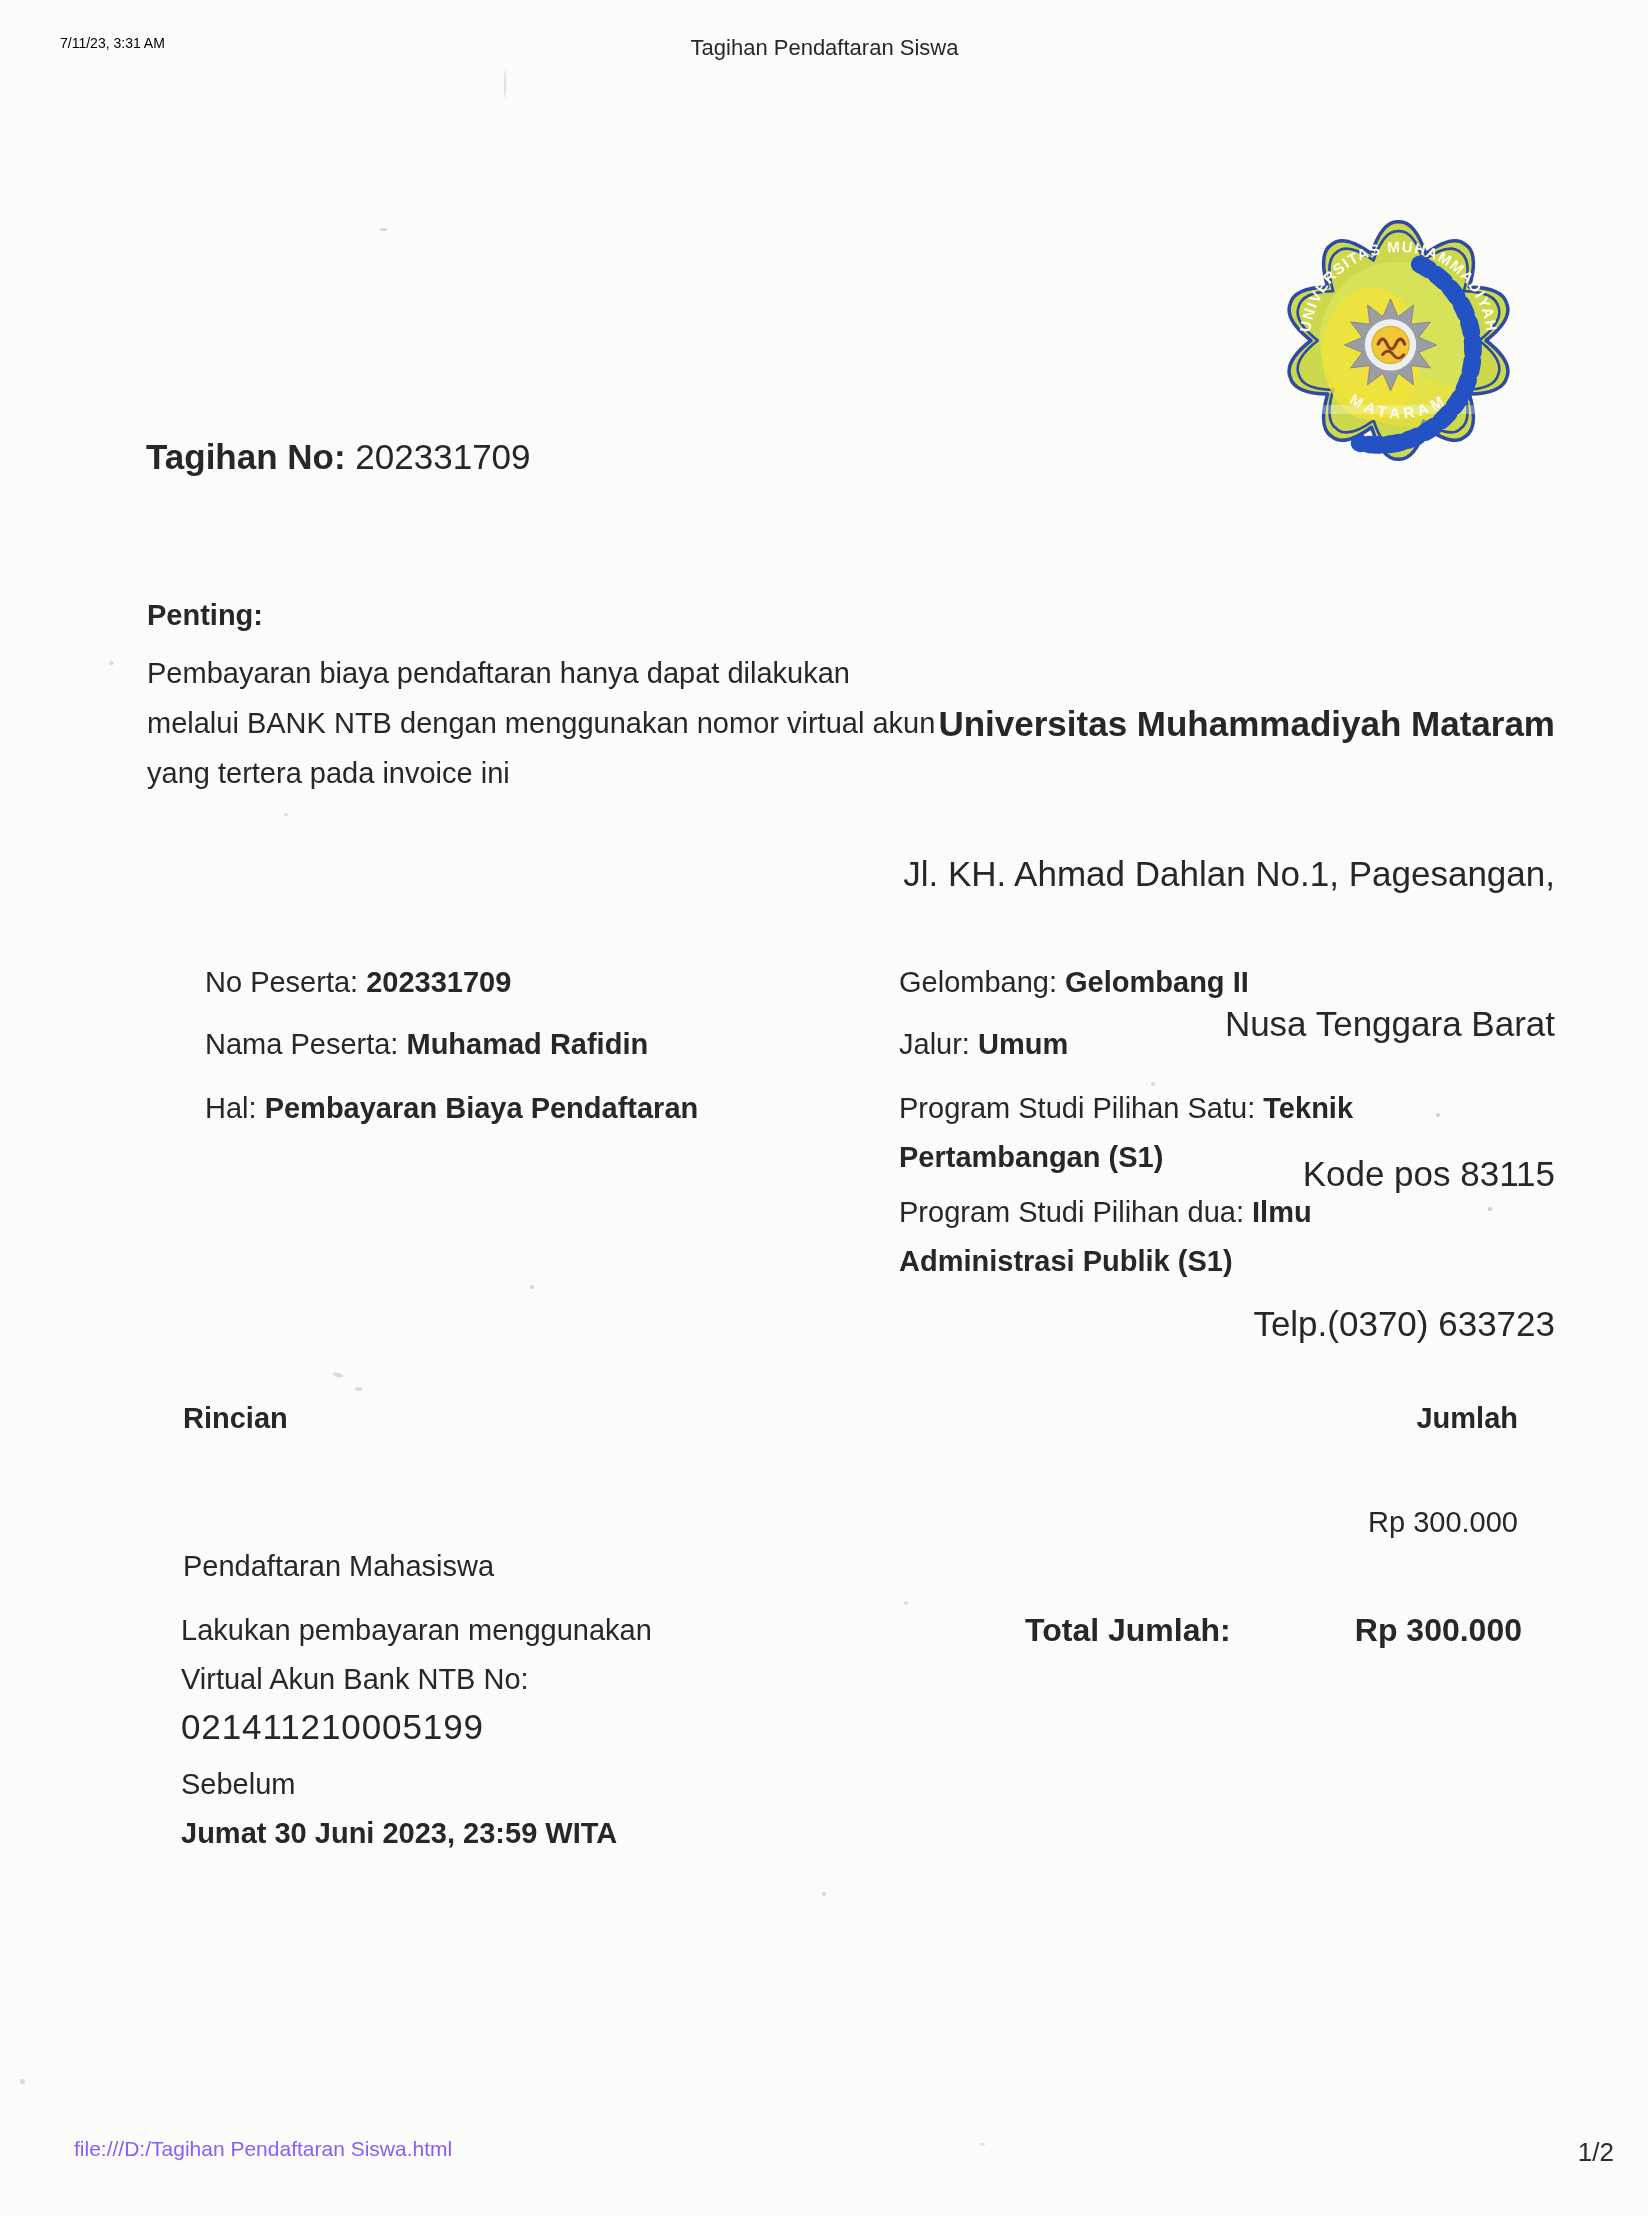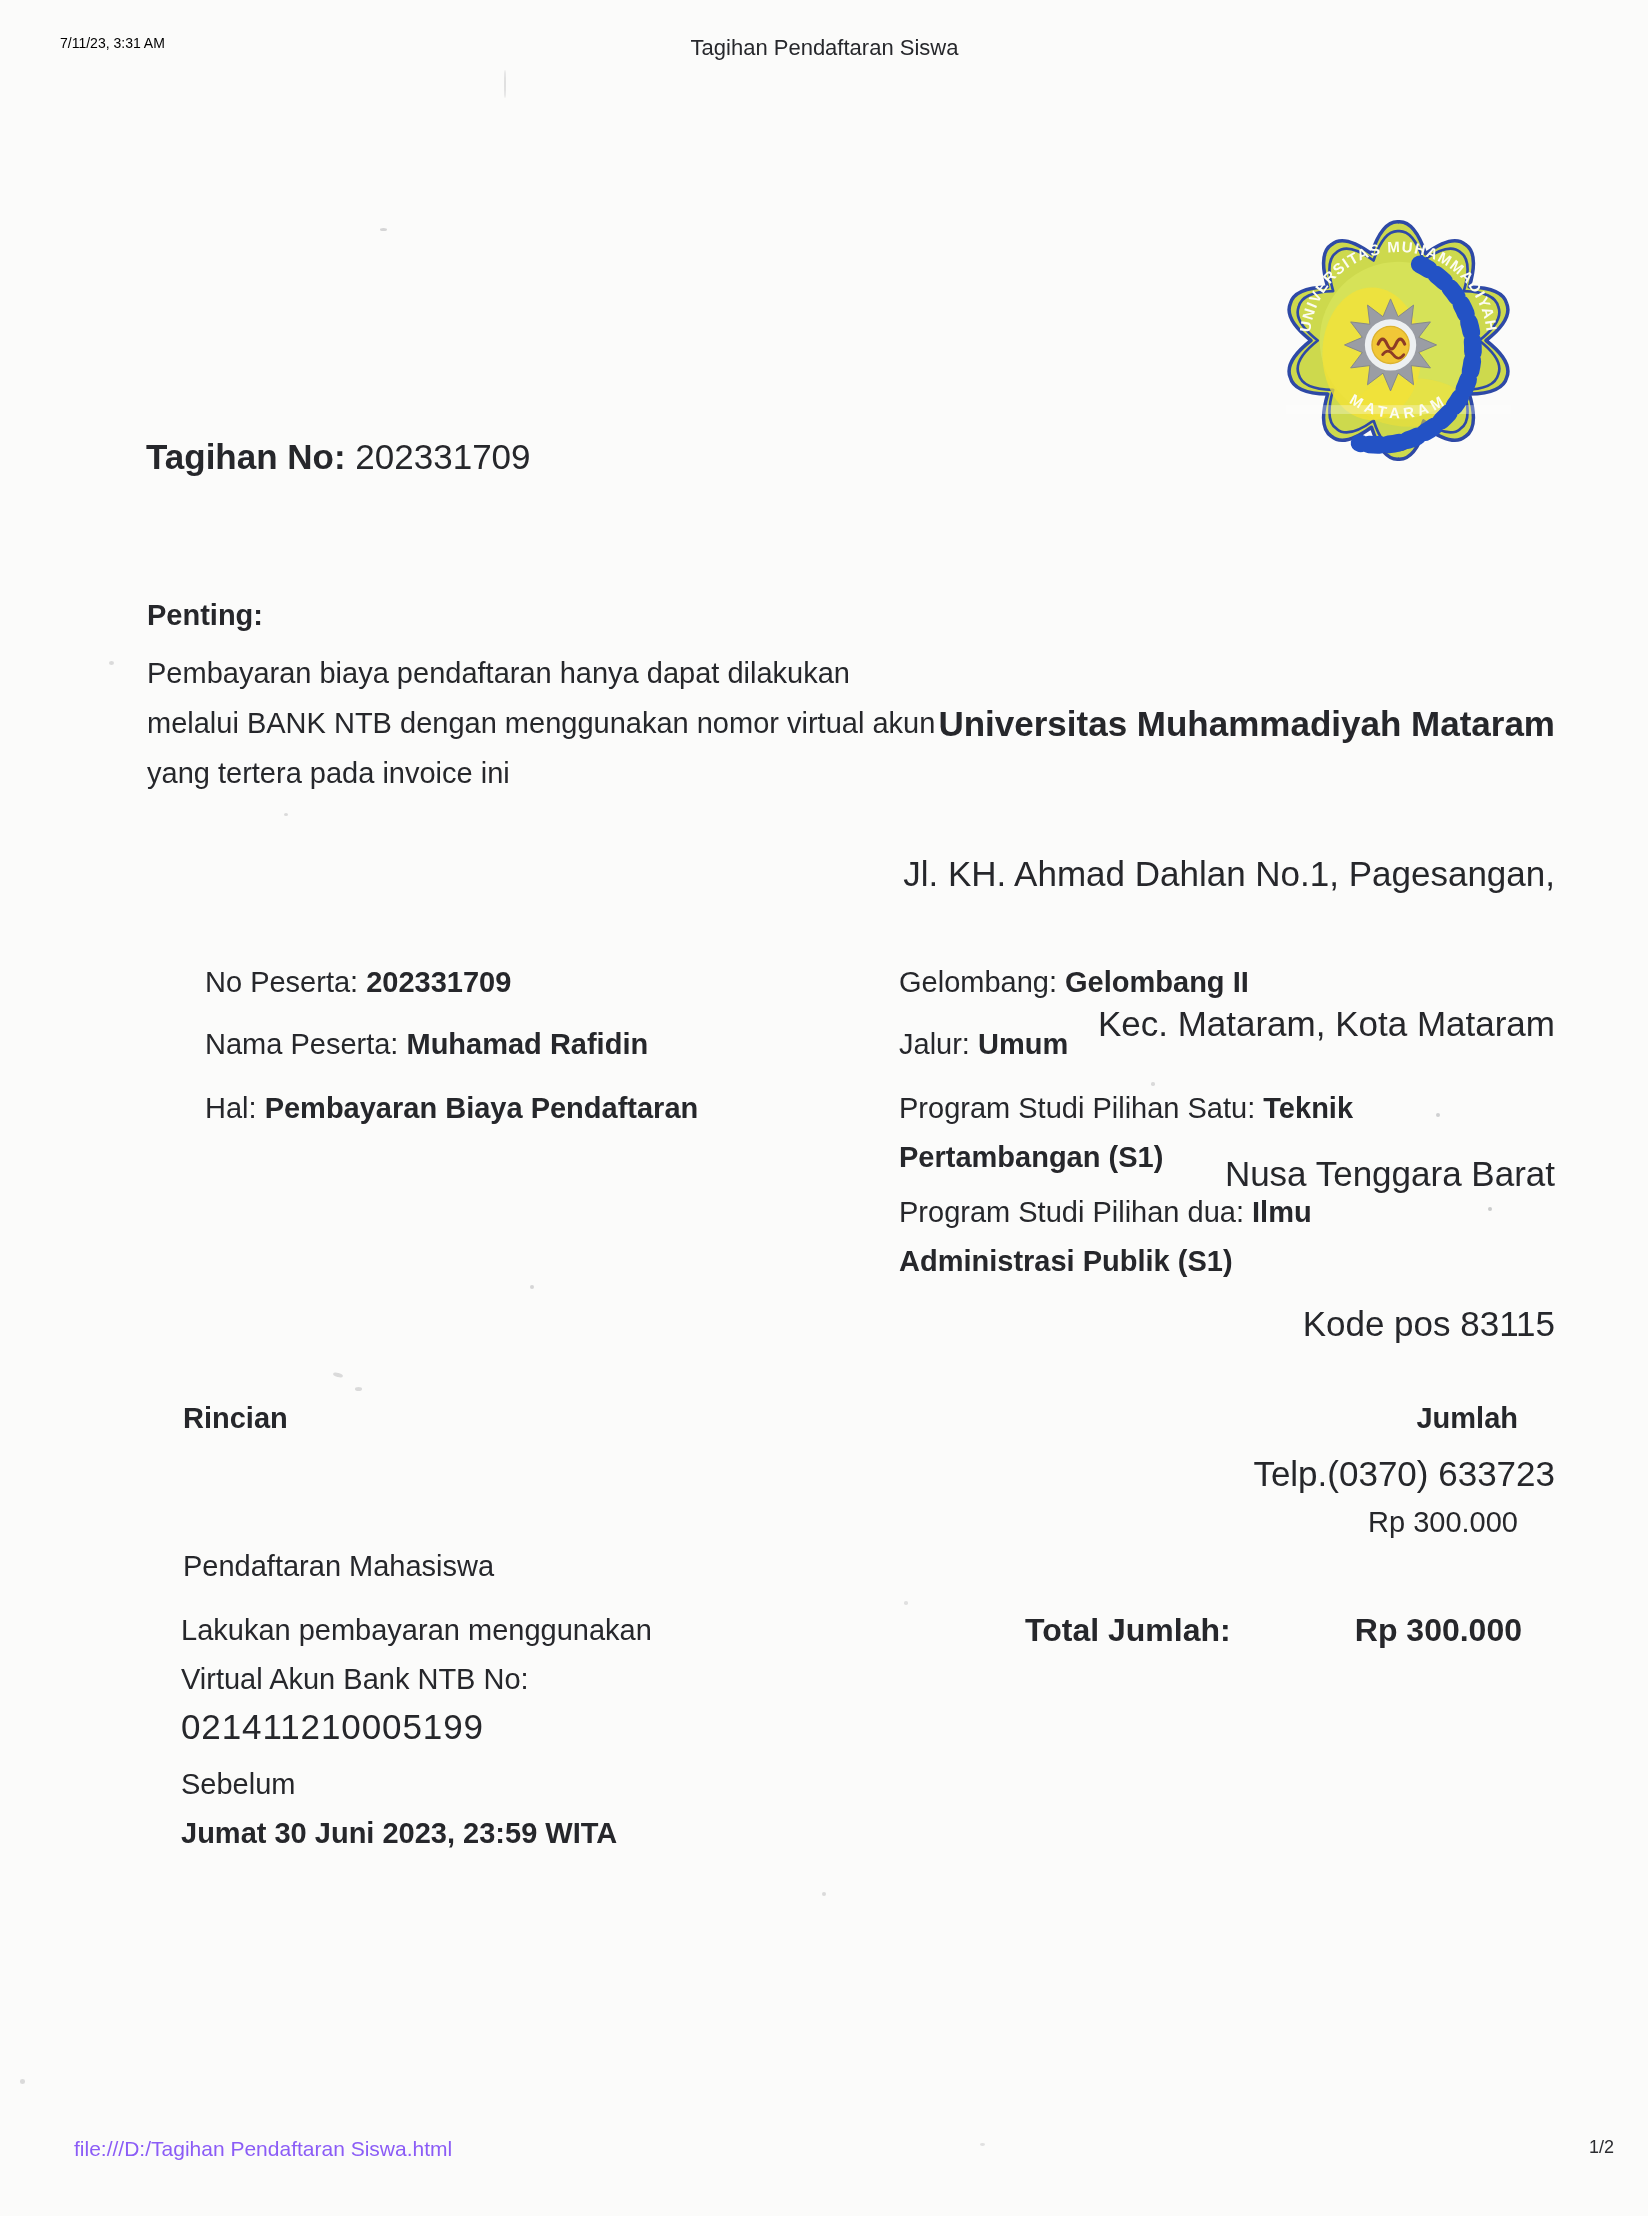--- a/index.html
+++ b/index.html
@@ -38,21 +38,21 @@
 
   .pay1{left:181px;top:1614px;font-size:29px;}
   .pay2{left:181px;top:1663px;font-size:29px;text-align:right;}
   .va{left:181px;top:1707px;font-size:35px;font-weight:400;letter-spacing:0.9px;}
   .pay3{left:181px;top:1768px;font-size:29px;}
   .pay4{left:181px;top:1817px;font-size:29px;font-weight:700;}
   .total-label{left:1025px;top:1612px;font-size:32px;font-weight:700;}
   .total-amt{right:127px;top:1612px;font-size:32px;font-weight:700;}
 
   .ftr-path{left:60px;top:2137px;font-size:21px;color:#8b5cf6;margin-left:14px;}
-  .ftr-page{right:35px;top:2137px;font-size:18px;color:#2b2c30;}
+  .ftr-page{right:35px;top:2137px;font-size:26px;color:#2b2c30;}
 
   .sp{position:absolute;background:#8f9093;border-radius:50%;}
 
   .ring{font-family:"Liberation Sans",sans-serif;font-weight:700;fill:#fcfcf2;
         font-size:34px;letter-spacing:3px;}
   .ring2{font-size:34px;letter-spacing:10px;}
 </style>
 </head>
 <body>
 
@@ -94,21 +94,20 @@
     </svg>
 
     <div class="t tagihan"><span class="b">Tagihan No:</span> <span class="num">202331709</span></div>
 
     <div class="t penting-h">Penting:</div>
     <div class="t penting-p">Pembayaran biaya pendaftaran hanya dapat dilakukan melalui BANK NTB dengan menggunakan nomor virtual akun yang tertera pada invoice ini</div>
 
     <div class="t addr">
       <div class="b">Universitas Muhammadiyah Mataram</div>
       <div>Jl. KH. Ahmad Dahlan No.1, Pagesangan,</div>
-      <div>Kec. Mataram, Kota Mataram</div>
       <div>Nusa Tenggara Barat</div>
       <div>Kode pos 83115</div>
       <div>Telp.(0370) 633723</div>
     </div>
 
     <div class="t frow row-np"><span>No Peserta:</span> <span class="b">202331709</span></div>
     <div class="t frow row-nm"><span>Nama Peserta:</span> <span class="b">Muhamad Rafidin</span></div>
     <div class="t frow row-hal"><span>Hal:</span> <span class="b">Pembayaran Biaya Pendaftaran</span></div>
 
     <div class="t frow row-gel"><span>Gelombang:</span> <span class="b">Gelombang II</span></div>

